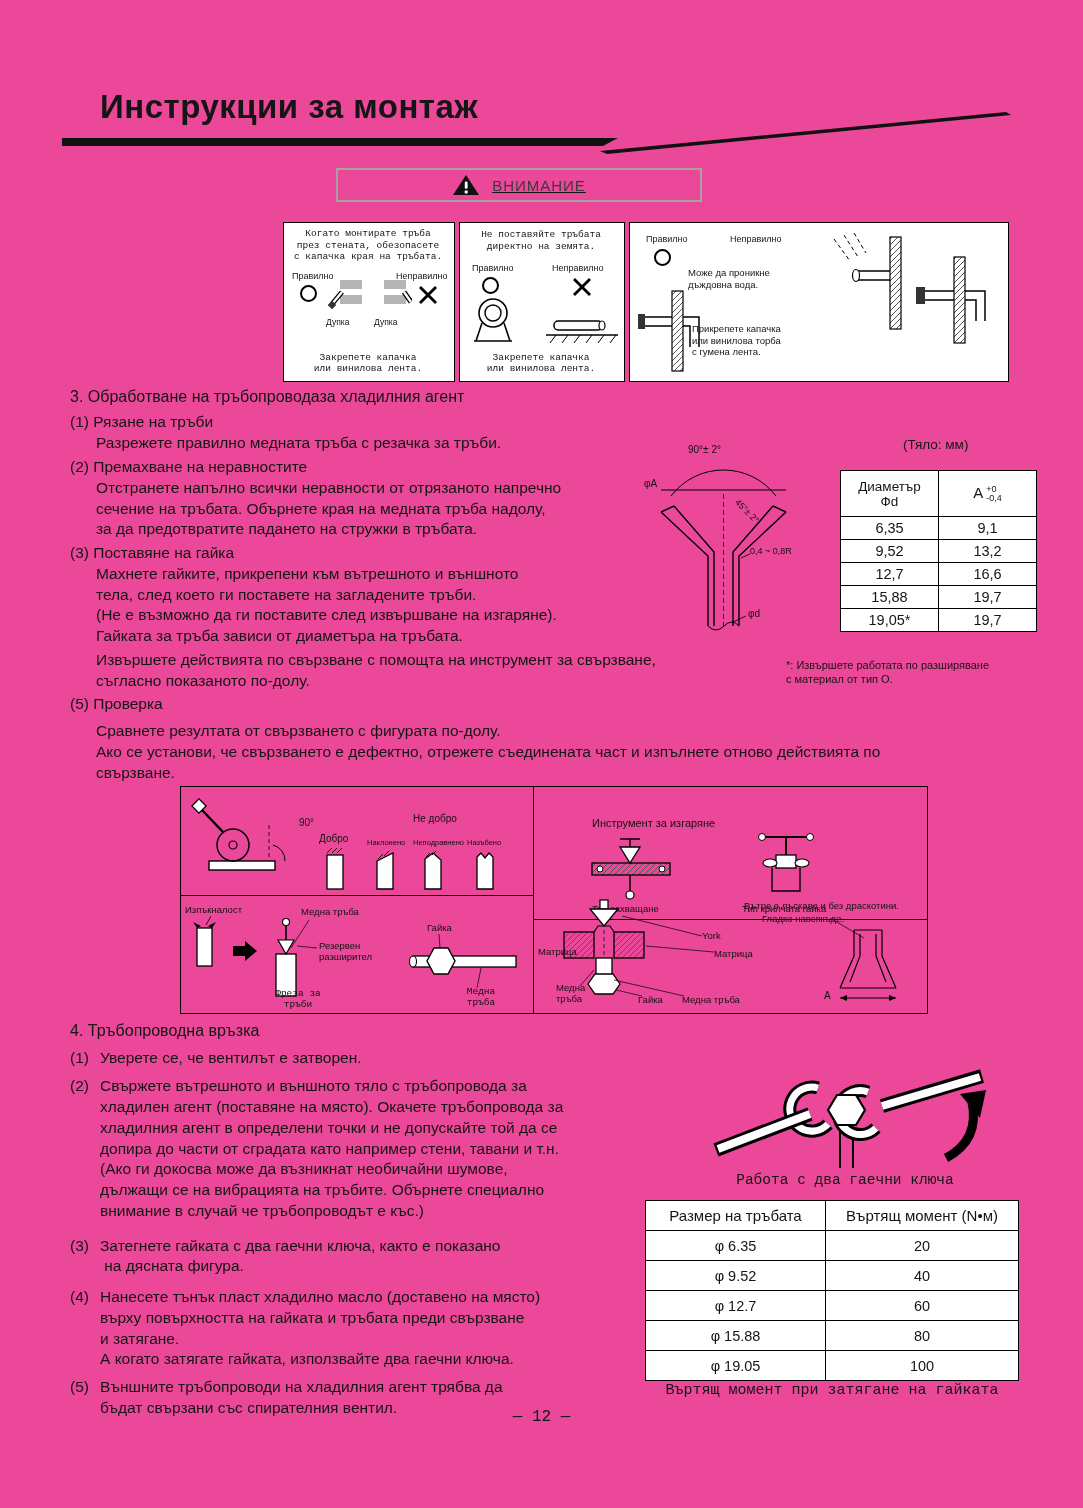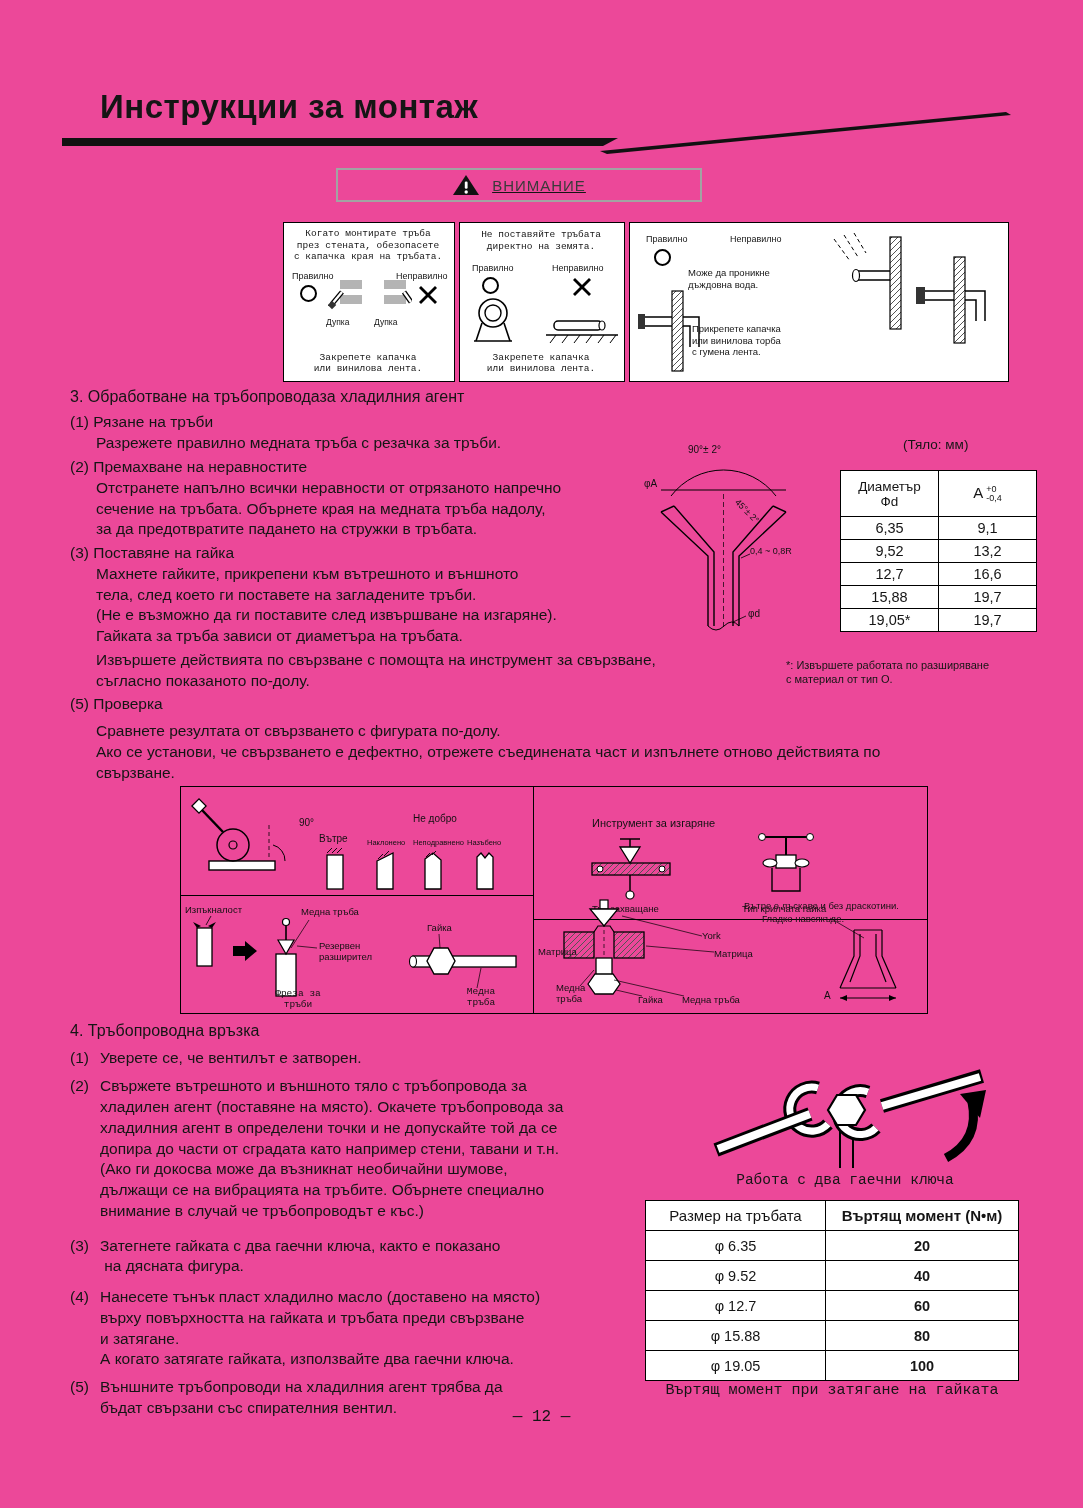--- a/index.html
+++ b/index.html
@@ -32,21 +32,21 @@
   .s4item .bd { flex:1; }
   .lbl { position:absolute; font-size:9.5px; line-height:1.18; color:#111; }
   table { border-collapse:collapse; background:#fff; }
   .dtable { border:1.5px solid #000; }
   .dtable td { border:1px solid #000; text-align:center; font-size:14.5px; height:23px; width:98px; }
   .dtable td.hd { height:46px; font-size:13.5px; }
   .tol { display:inline-flex; flex-direction:column; font-size:9px; line-height:1.05; vertical-align:middle; margin-left:3px; text-align:left; }
   .ttable { border:1.5px solid #000; }
   .ttable td { border:1px solid #000; text-align:center; font-size:14.5px; height:30px; }
   .ttable td.c1 { width:180px; }
-  .ttable td.c2 { width:193px;font-weight:bold; }
+  .ttable td.c2 { width:193px; }
   .figbox { position:absolute; left:180px; top:786px; width:748px; height:228px; border:1.5px solid #000; }
   .quad { position:absolute; }
   .q-tl { left:0; top:0; width:353px; height:109px; border-right:1px solid #000; border-bottom:1px solid #000; }
   .q-tr { left:353px; top:0; width:394px; height:109px; border-bottom:1px solid #000;margin-top:24px; }
   .q-bl { left:0; top:109px; width:353px; height:118px; border-right:1px solid #000; }
   .q-br { left:353px; top:109px; width:394px; height:118px; }
   .cap { text-align:center;font-family:Liberation Mono, monospace; }
   svg { display:block; }
 </style>
 </head>
@@ -262,21 +262,21 @@
           <rect x="146" y="68" width="16" height="34"></rect>
           <polygon points="196,74 212,66 212,102 196,102"></polygon>
           <polygon points="244,72 252,66 260,73 260,102 244,102"></polygon>
           <polygon points="296,70 300,66 304,71 308,66 312,70 312,102 296,102"></polygon>
         </g>
         <path d="M146,66 l5,-5 M151,66 l5,-5 M156,66 l5,-5" stroke="#000" stroke-width=".9"></path>
         <path d="M197,72 l5,-5 M203,69 l5,-5" stroke="#000" stroke-width=".9"></path>
         <path d="M245,70 l4,-4 M251,68 l4,-4" stroke="#000" stroke-width=".9"></path>
       </svg>
       <div class="lbl" style="left:118px;top:30px;font-size:10px">90°</div>
-      <div class="lbl" style="left:138px;top:46px;font-size:10px">Вътре</div>
+      <div class="lbl" style="left:138px;top:46px;font-size:10px">Добро</div>
       <div class="lbl" style="left:232px;top:26px;font-size:10px">Не добро</div>
       <div class="lbl" style="left:186px;top:52px;font-size:7.5px">Наклонено</div>
       <div class="lbl" style="left:232px;top:52px;font-size:7.5px">Неподравнено</div>
       <div class="lbl" style="left:286px;top:52px;font-size:7.5px">Назъбено</div>
     </div>
 
     <div class="quad q-tr">
       <svg width="394" height="108">
         <g>
           <rect x="58" y="52" width="78" height="12" fill="url(#hatch)" stroke="#000" stroke-width="1.3"></rect>

